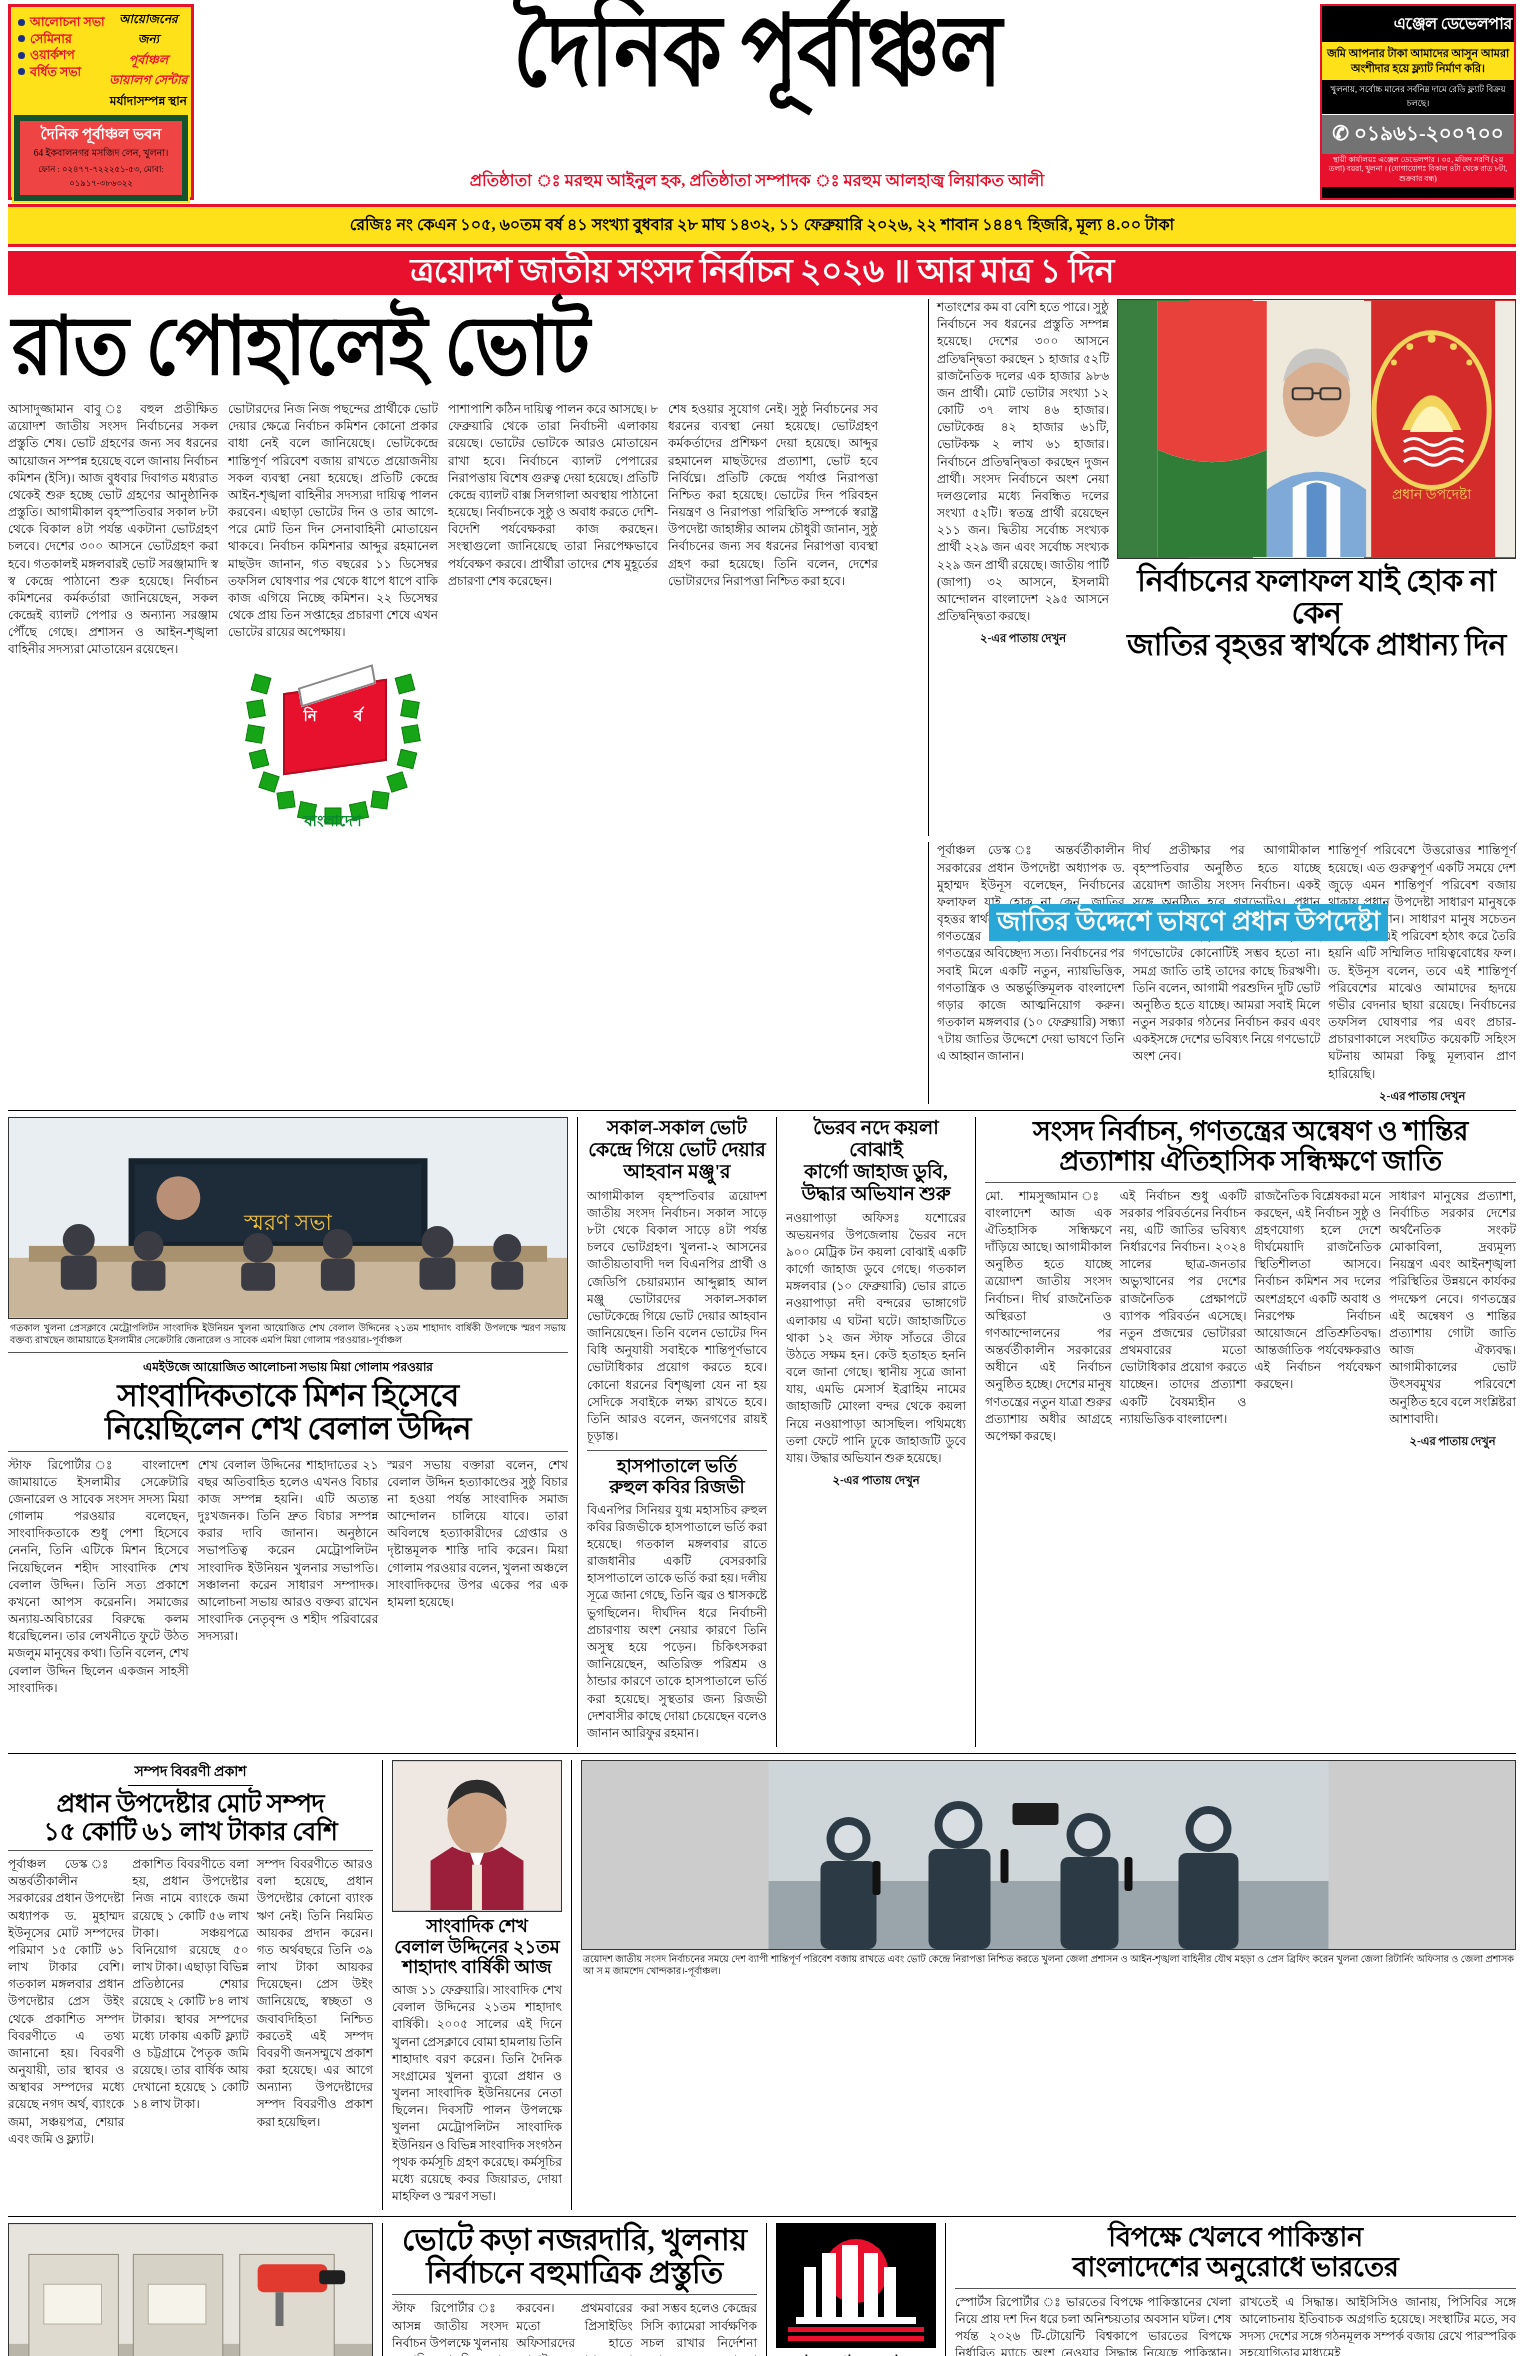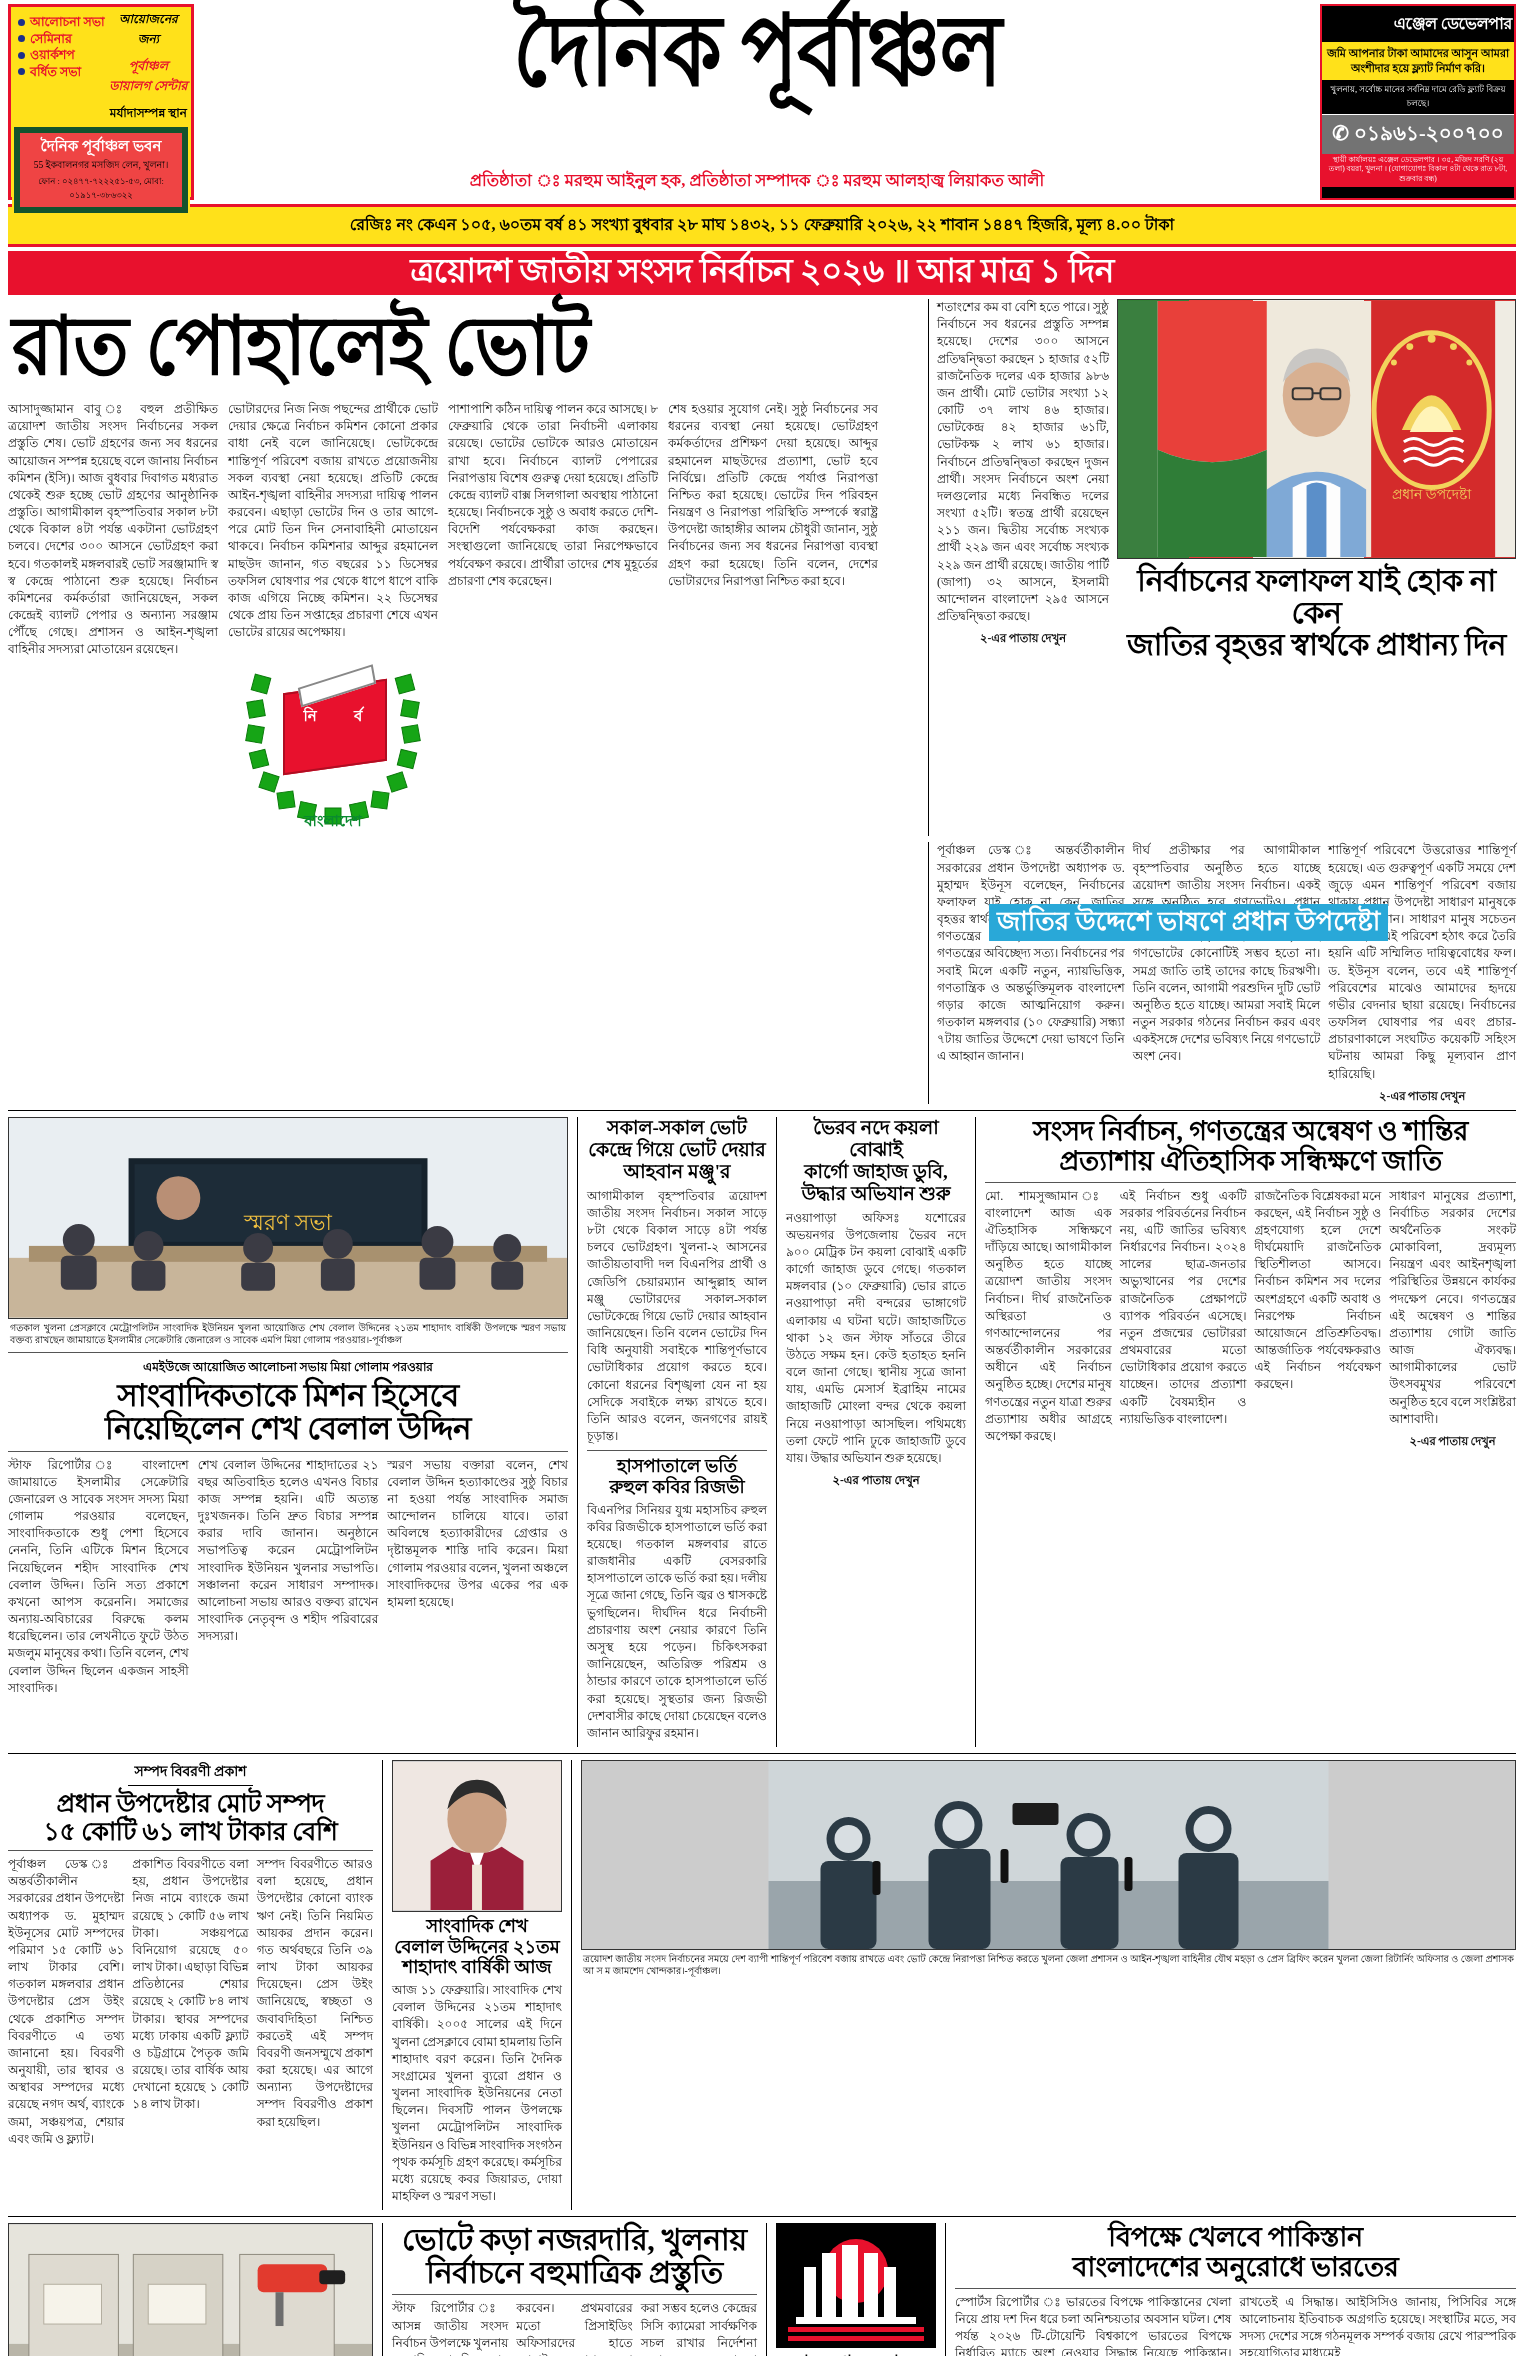--- a/index.html
+++ b/index.html
@@ -21,21 +21,21 @@
   .ad-left-top{flex:1;display:flex;position:relative;}
   .ad-bullets{padding:4px 2px 2px 4px;}
   .ad-bullets div{
     display:flex;align-items:center;gap:5px;
     font-size:12.5px;color:#e8112d;font-weight:700;line-height:1.32;
     white-space:nowrap;
   }
   .bdot{width:7px;height:7px;border-radius:50%;background:#1b2f8a;flex:0 0 auto;}
   .ad-right-txt{
     flex:1;display:flex;flex-direction:column;justify-content:center;
-    align-items:center;text-align:center;gap:7px;padding-left:2px;
+    align-items:center;text-align:center;gap:1px;padding-left:2px;
   }
   .ad-right-txt .l1{font-size:12px;color:#000;font-weight:700;font-style:italic;}
   .ad-right-txt .l2{font-size:12.5px;color:#e8112d;font-weight:700;font-style:italic;}
   .ad-right-txt .l3{font-size:12px;color:#000;font-weight:700;}
   .ad-left-bot{
     margin-top:3px;border:6px solid #14532d;outline:2px solid #ffe11a;
     background:#ef4444;padding:4px 2px;text-align:center;
   }
   .ad-left-bot .b1{font-size:15px;color:#fff;font-weight:700;line-height:1.2;}
   .ad-left-bot .b2{font-size:9.5px;color:#000;margin-top:3px;}
@@ -153,21 +153,21 @@
             </div>
         </div>
         <div class="ad-right-txt">
           <div class="l1">আয়োজনের জন্য</div>
           <div class="l2">পূর্বাঞ্চল ডায়ালগ সেন্টার</div>
           <div class="l3">মর্যাদাসম্পন্ন স্থান</div>
         </div>
       </div>
       <div class="ad-left-bot">
         <div class="b1">দৈনিক পূর্বাঞ্চল ভবন</div>
-        <div class="b2">55 ইকবালনগর মসজিদ লেন, খুলনা।</div>
+        <div class="b2">64 ইকবালনগর মসজিদ লেন, খুলনা।</div>
         <div class="b3">ফোন : ০২৪৭৭-৭২২২৫১-৫৩, মোবা: ০১৯১৭-৩৮৬৩২২</div>
       </div>
     </div>
 
     <div class="title-block">
       <div class="paper-title">দৈনিক পূর্বাঞ্চল</div>
       <div class="founder-line">প্রতিষ্ঠাতা ঃ মরহুম আইনুল হক, প্রতিষ্ঠাতা সম্পাদক ঃ মরহুম আলহাজ্ব লিয়াকত আলী</div>
     </div>
 
     <div class="ad-right">

